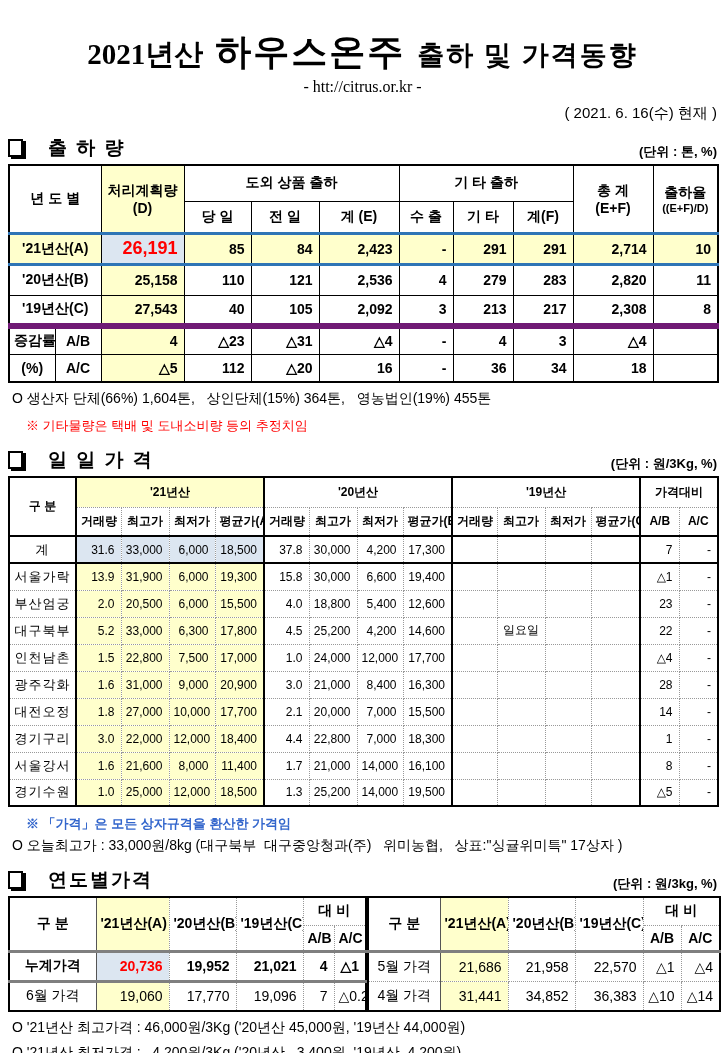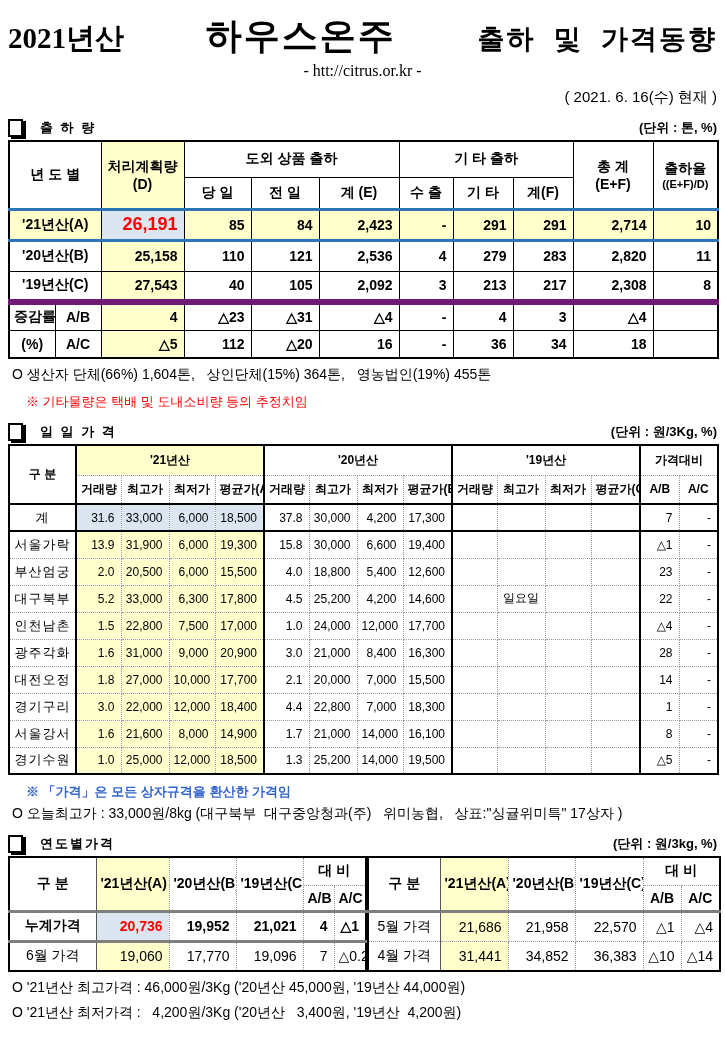--- a/index.html
+++ b/index.html
@@ -1,27 +1,27 @@
 <!DOCTYPE html>
 <html><head>
 <meta charset="utf-8">
 <style>
   html,body{margin:0;padding:0;background:#fff;}
   body{width:725px;font-family:"Liberation Sans",sans-serif;color:#000;}
   .page{width:725px;height:1053px;box-sizing:border-box;padding:8px 8px 0 8px;overflow:hidden;}
   
-  .title-wrap{display:flex;justify-content:space-between;align-items:baseline;gap:2px;margin-top:4px;}
+  .title-wrap{display:flex;justify-content:center;align-items:baseline;gap:12px;margin-top:20px;}
   .t-year{font-family:"Liberation Serif",serif;font-weight:bold;font-size:29px;}
   .t-product{font-weight:900;font-size:36px;letter-spacing:2px;}
-  .t-suffix{font-family:Liberation Mono, monospace;font-weight:bold;font-size:27px;letter-spacing:2px;}
+  .t-suffix{font-family:Liberation Serif, serif;font-weight:bold;font-size:27px;letter-spacing:2px;}
   .subtitle{text-align:center;font-family:"Liberation Serif",serif;font-size:16px;margin-top:1px;}
   .as-of{text-align:right;font-size:15px;margin-top:8px;}
   
   .sec-head{display:flex;justify-content:space-between;align-items:flex-end;margin-top:12px;margin-bottom:3px;}
-  .h-left{display:flex;align-items:center;gap:15px;font-size:13px;font-weight:bold;letter-spacing:2px;}
+  .h-left{display:flex;align-items:center;gap:23px;font-size:19px;font-weight:bold;letter-spacing:2px;}
   .sq-icon{display:inline-block;width:11px;height:14px;border:2px solid #000;background:#fff;box-shadow:3px 2px 0 #000;margin-right:2px;}
   .unit{font-size:13px;font-weight:bold;}
   
   table{border-collapse:collapse;table-layout:fixed;width:709px;}
   td,th{overflow:hidden;white-space:nowrap;padding:0 4px;box-sizing:border-box;}
   .num{text-align:right;padding-right:6px;}
   .lbl{text-align:center;}
   .ctr{text-align:center;}
   .y{background:#FFFFCC;}
   .b{background:#DCE6F1;}
@@ -395,21 +395,21 @@
         <td class="num"></td>
         <td class="num gs">1</td>
         <td class="num">-</td>
       </tr>
 
       <tr class="market">
         <td class="lbl">서울강서</td>
         <td class="num y gs">1.6</td>
         <td class="num y">21,600</td>
         <td class="num y">8,000</td>
-        <td class="num y">14,900</td>
+        <td class="num y">11,400</td>
         <td class="num gs">1.7</td>
         <td class="num">21,000</td>
         <td class="num">14,000</td>
         <td class="num">16,100</td>
         <td class="num gs"></td>
         <td class="ctr"></td>
         <td class="num"></td>
         <td class="num"></td>
         <td class="num gs">8</td>
         <td class="num">-</td>

